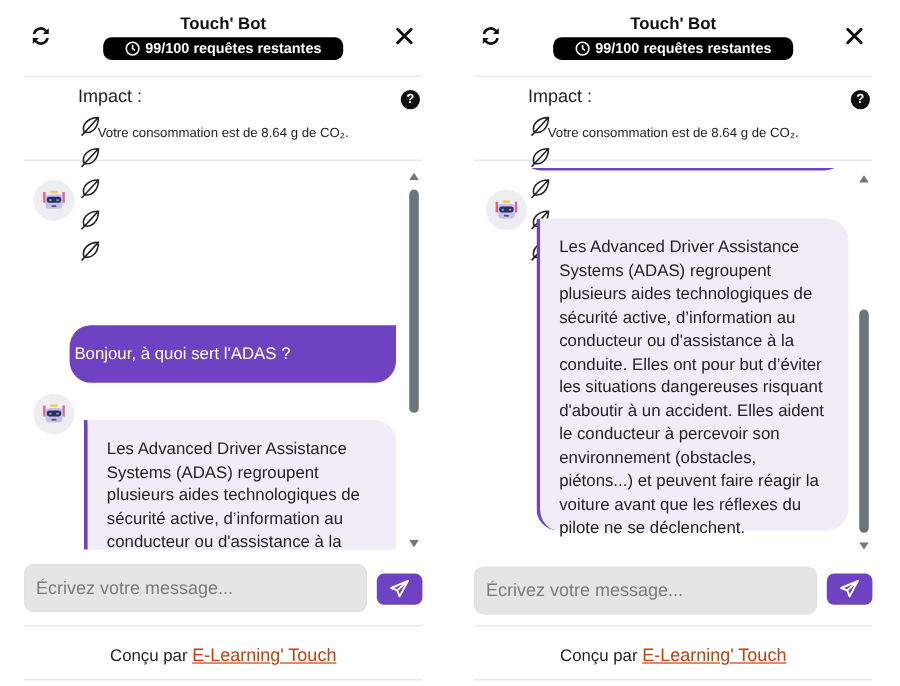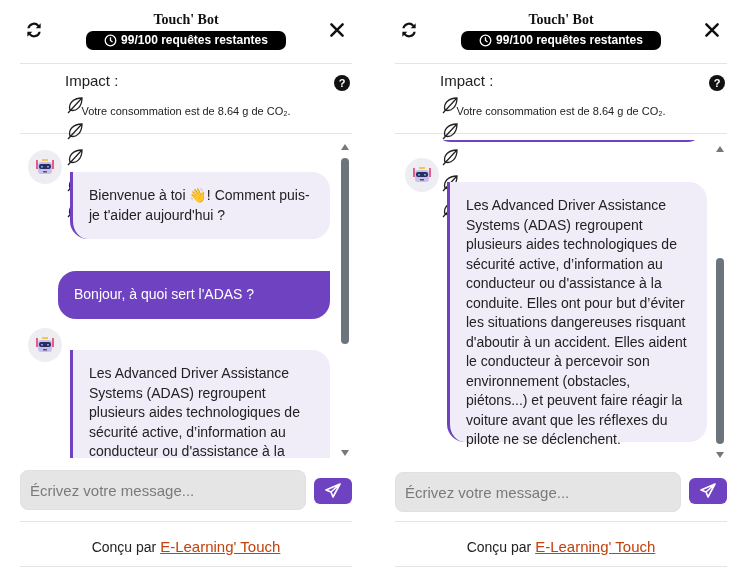--- a/index.html
+++ b/index.html
@@ -7,42 +7,42 @@
     body { font-family: "Liberation Sans", "DejaVu Sans", sans-serif; color: #212529; position: relative; }
 
     .panel { position: absolute; top: 0; width: 375px; height: 572px; background: #fff; }
     .panel.left { left: 0; }
     .panel.right { left: 375px; }
 
     .header { position: absolute; top: 0; left: 20px; width: 332px; height: 64px; border-bottom: 1px solid #e4e4e4; }
     .refresh-btn { position: absolute; left: 4px; top: 20px; width: 20px; height: 20px; cursor: pointer; }
     .close-btn { position: absolute; right: 6px; top: 21px; width: 18px; height: 18px; cursor: pointer; }
     .title-wrap { position: absolute; left: 0; right: 0; top: 11px; text-align: center; }
-    .title { font-weight: bold; font-size: 14px; color: #111; line-height: 17px; font-family: Liberation Serif, serif; }
+    .title { font-weight: bold; font-size: 14px; color: #111; line-height: 17px; }
     .badge { display: inline-flex; align-items: center; gap: 4px; margin-top: 3px; background: #000000; color: #fff;
              font-size: 12px; font-weight: bold; border-radius: 7px; padding: 2px 18px; line-height: 15px; }
 
     .impact { position: absolute; top: 64px; left: 20px; width: 332px; height: 70px; border-bottom: 1px solid #e4e4e4; }
     .impact-row { position: absolute; top: 8px; left: 45px; display: flex; align-items: flex-start; gap: 6px; flex-direction: column; }
     .impact-label { font-size: 15px; color: #222; margin-right: 8px; }
     .leaf { width: 20px; height: 20px; }
     .help-icon { position: absolute; right: 2px; top: 11px; width: 16px; height: 16px; border-radius: 50%; background: #111;
                  color: #fff; font-size: 11px; font-weight: bold; text-align: center; line-height: 16px; cursor: pointer; }
     .consumption { position: absolute; top: 41px; left: 0; right: 0; text-align: center; font-size: 11px; color: #222; }
 
     .chat { position: absolute; top: 140px; left: 20px; width: 320px; height: 318px; overflow: hidden; }
     .scrollbar { position: absolute; top: 142px; left: 339px; width: 12px; height: 316px; }
     .scroll-up, .scroll-down { position: absolute; left: 2px; width: 0; height: 0; border-left: 4px solid transparent; border-right: 4px solid transparent; cursor: pointer; }
     .scroll-up { top: 2px; border-bottom: 6px solid #777; }
     .scroll-down { bottom: 2px; border-top: 6px solid #777; }
     .scroll-thumb { position: absolute; left: 2px; width: 8px; background: #6c757d; border-radius: 4px; cursor: pointer; }
 
     .avatar { position: absolute; width: 34px; height: 34px; border-radius: 50%; background: #eeeef2; display: flex; align-items: center; justify-content: center; }
     .bot-msg { position: absolute; background: #f0ecf8; border-left: 3px solid #6f42c1; border-radius: 0 18px 18px 18px; font-size: 14px; line-height: 19.5px; color: #222; padding: 14px 16px 14px 16px; }
-    .user-msg { position: absolute; background: #6f42c1; color: #fff; font-size: 14px; border-radius: 18px 0 18px 18px; padding: 14px 16px; line-height: 19.5px; }
+    .user-msg { position: absolute; background: #6f42c1; color: #fff; font-size: 14px; border-radius: 18px 0 18px 18px; padding: 14px 4px; line-height: 19.5px; }
     .emoji { font-family: "DejaVu Sans", sans-serif; }
 
     .input-area { position: absolute; top: 470px; left: 20px; width: 332px; height: 52px; border-bottom: 1px solid #e4e4e4; }
     .msg-input { position: absolute; left: 0; top: 0; width: 286px; height: 40px; border: 1px solid #e0e0e0; background: #e5e5e5; border-radius: 8px;
                  font-size: 15px; color: #777; padding: 0 9px; font-family: "Liberation Sans", sans-serif; outline: none; }
     .msg-input::placeholder { color: #7a7a7a; }
     .send-btn { position: absolute; right: 0; top: 8px; width: 38px; height: 26px; background: #6f42c1; border-radius: 6px; border: none; display: flex; align-items: center; justify-content: center; cursor: pointer; }
 
     .footer { position: absolute; top: 538px; left: 20px; width: 332px; text-align: center; font-size: 14px; color: #222; }
     .footer a { color: #c2410c; text-decoration: underline; font-size: 15px; cursor: pointer; }
@@ -99,23 +99,20 @@
       <svg width="22" height="22" viewBox="0 0 22 22">
           <rect x="2" y="4" width="2" height="9" fill="#e0608a"></rect>
           <rect x="18" y="4" width="2" height="9" fill="#e0608a"></rect>
           <rect x="4" y="6" width="14" height="12" rx="3" fill="#c8c0f0"></rect>
           <rect x="5" y="8" width="12" height="5" rx="2" fill="#2b2d5c"></rect>
           <rect x="7" y="10" width="2" height="1.5" fill="#7ad"></rect>
           <rect x="13" y="10" width="2" height="1.5" fill="#7ad"></rect>
           <rect x="9" y="15" width="4" height="1.5" fill="#555"></rect>
           <rect x="8" y="3" width="6" height="2" fill="#f3c750"></rect>
         </svg>
-    </div>
-    <div class="bot-msg" style="left:50px;top:32px;width:260px;">
-      <span>Bienvenue à toi</span> <span class="emoji">👋</span><span>! Comment puis-je t'aider aujourd'hui ?</span>
     </div>
     <div class="user-msg" style="left:38px;top:131px;width:272px;">Bonjour, à quoi sert l'ADAS ?</div>
     <div class="avatar" style="left:8px;top:188px;">
       <svg width="22" height="22" viewBox="0 0 22 22">
           <rect x="2" y="4" width="2" height="9" fill="#e0608a"></rect>
           <rect x="18" y="4" width="2" height="9" fill="#e0608a"></rect>
           <rect x="4" y="6" width="14" height="12" rx="3" fill="#c8c0f0"></rect>
           <rect x="5" y="8" width="12" height="5" rx="2" fill="#2b2d5c"></rect>
           <rect x="7" y="10" width="2" height="1.5" fill="#7ad"></rect>
           <rect x="13" y="10" width="2" height="1.5" fill="#7ad"></rect>

